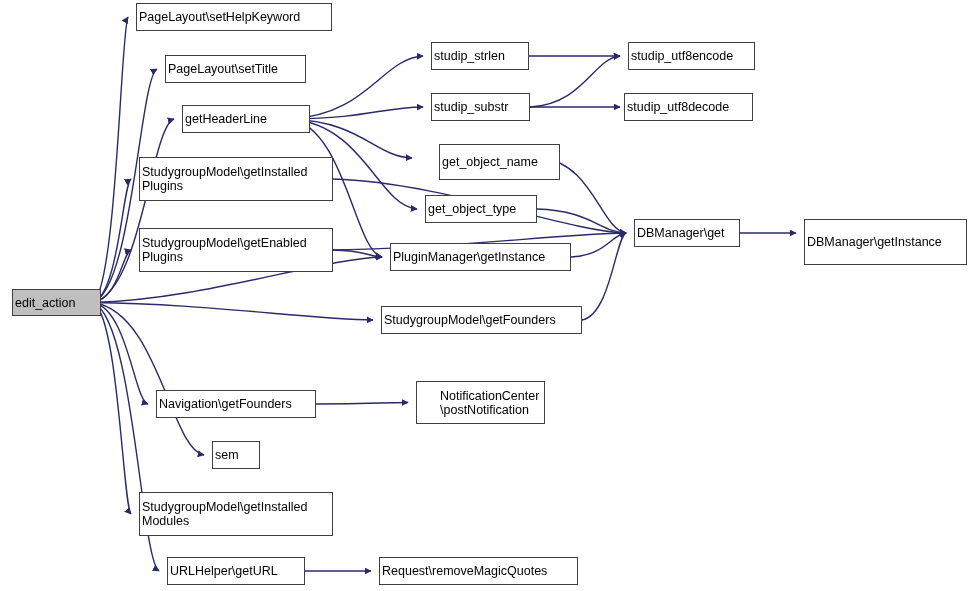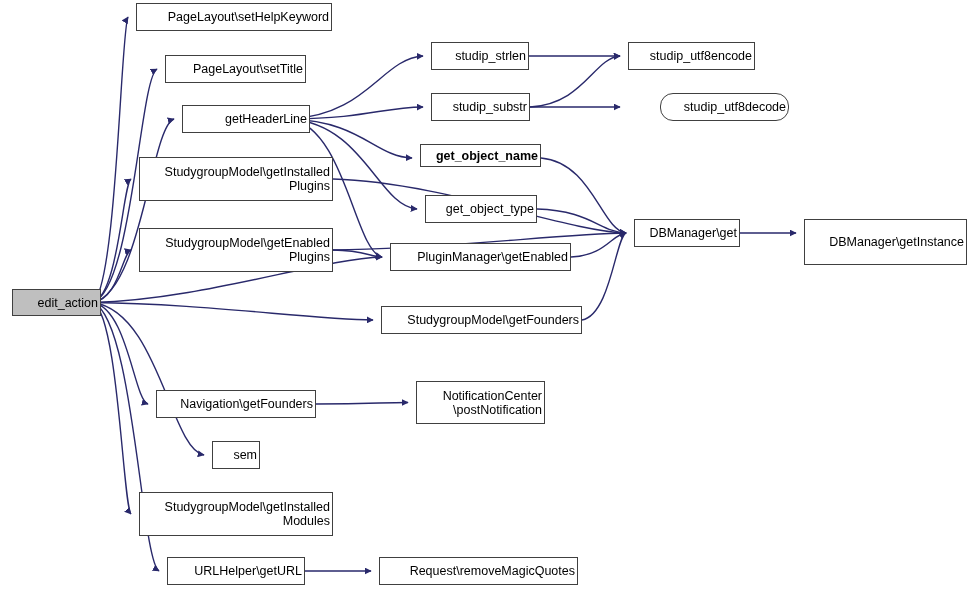--- a/index.html
+++ b/index.html
@@ -30,21 +30,21 @@
     box-sizing: border-box;
     border: 1px solid #404040;
     background: #ffffff;
     color: #000000;
     font-family: "Liberation Sans", sans-serif;
     font-size: 12.5px;
     line-height: 14px;
     display: flex;
     align-items: center;
     justify-content: center;
-    text-align: right;
+    text-align: left;
     white-space: pre-line;
     z-index: 5;
   }
   .node.highlight {
     background: #bfbfbf;
     margin-left: 8px;
   }
   .node-label {
     display: block;
     width: 100%;
@@ -100,25 +100,25 @@
 Plugins</span></div>
       <div class="node" style="left: 139px; top: 228px; width: 194px; height: 44px; border-color: rgb(64, 64, 64); color: rgb(0, 0, 0);"><span class="node-label">StudygroupModel\getEnabled
 Plugins</span></div>
       <div class="node" style="left: 156px; top: 390px; width: 160px; height: 28px; border-color: rgb(64, 64, 64); color: rgb(0, 0, 0);"><span class="node-label">Navigation\getFounders</span></div>
       <div class="node" style="left: 212px; top: 441px; width: 48px; height: 28px; border-color: rgb(64, 64, 64); color: rgb(0, 0, 0);"><span class="node-label">sem</span></div>
       <div class="node" style="left: 139px; top: 492px; width: 194px; height: 44px; border-color: rgb(64, 64, 64); color: rgb(0, 0, 0);"><span class="node-label">StudygroupModel\getInstalled
 Modules</span></div>
       <div class="node" style="left: 167px; top: 557px; width: 138px; height: 28px; border-color: rgb(64, 64, 64); color: rgb(0, 0, 0);"><span class="node-label">URLHelper\getURL</span></div>
       <div class="node" style="left: 431px; top: 42px; width: 98px; height: 28px; border-color: rgb(64, 64, 64); color: rgb(0, 0, 0);"><span class="node-label">studip_strlen</span></div>
       <div class="node" style="left: 431px; top: 93px; width: 99px; height: 28px; border-color: rgb(64, 64, 64); color: rgb(0, 0, 0);"><span class="node-label">studip_substr</span></div>
-      <div class="node" style="left: 420px; top: 144px; width: 121px; height: 23px; border-color: rgb(64, 64, 64); color: rgb(0, 0, 0); font-weight: bold;"><span class="node-label">get_object_name</span></div>
+      <div class="node" style="left: 439px; top: 144px; width: 121px; height: 36px; border-color: rgb(64, 64, 64); color: rgb(0, 0, 0);"><span class="node-label">get_object_name</span></div>
       <div class="node" style="left: 425px; top: 195px; width: 112px; height: 28px; border-color: rgb(64, 64, 64); color: rgb(0, 0, 0);"><span class="node-label">get_object_type</span></div>
-      <div class="node" style="left: 390px; top: 243px; width: 181px; height: 28px; border-color: rgb(64, 64, 64); color: rgb(0, 0, 0);"><span class="node-label">PluginManager\getEnabled</span></div>
+      <div class="node" style="left: 390px; top: 243px; width: 181px; height: 28px; border-color: rgb(64, 64, 64); color: rgb(0, 0, 0);"><span class="node-label">PluginManager\getInstance</span></div>
       <div class="node" style="left: 381px; top: 306px; width: 201px; height: 28px; border-color: rgb(64, 64, 64); color: rgb(0, 0, 0);"><span class="node-label">StudygroupModel\getFounders</span></div>
       <div class="node" style="left: 416px; top: 381px; width: 129px; height: 43px; border-color: rgb(64, 64, 64); color: rgb(0, 0, 0); padding-left: 21px;"><span class="node-label">NotificationCenter
 \postNotification</span></div>
       <div class="node" style="left: 379px; top: 557px; width: 199px; height: 28px; border-color: rgb(64, 64, 64); color: rgb(0, 0, 0);"><span class="node-label">Request\removeMagicQuotes</span></div>
       <div class="node" style="left: 628px; top: 42px; width: 127px; height: 28px; border-color: rgb(64, 64, 64); color: rgb(0, 0, 0);"><span class="node-label">studip_utf8encode</span></div>
-      <div class="node" style="left: 660px; top: 93px; width: 129px; height: 28px; border-color: rgb(64, 64, 64); color: rgb(0, 0, 0); border-radius: 13px;"><span class="node-label">studip_utf8decode</span></div>
+      <div class="node" style="left: 624px; top: 93px; width: 129px; height: 28px; border-color: rgb(64, 64, 64); color: rgb(0, 0, 0);"><span class="node-label">studip_utf8decode</span></div>
       <div class="node" style="left: 634px; top: 219px; width: 106px; height: 28px; border-color: rgb(64, 64, 64); color: rgb(0, 0, 0);"><span class="node-label">DBManager\get</span></div>
       <div class="node" style="left: 804px; top: 219px; width: 163px; height: 46px; border-color: rgb(64, 64, 64); color: rgb(0, 0, 0);"><span class="node-label">DBManager\getInstance</span></div>
     </div>
 </div>
 
 </body></html>

